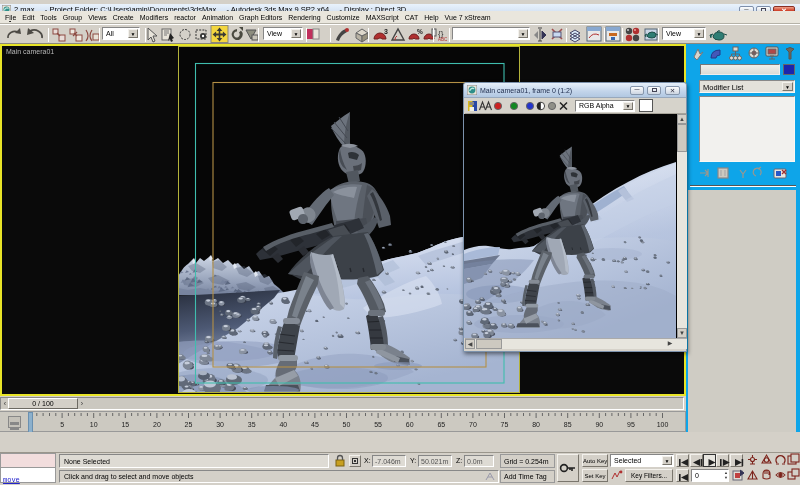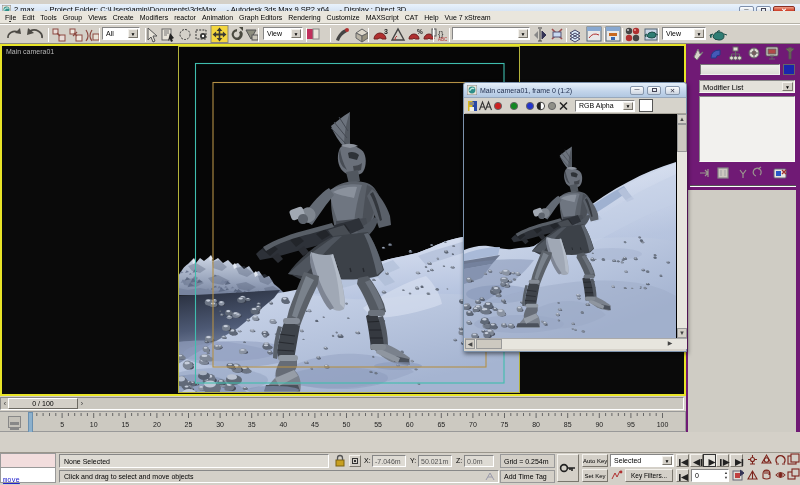--- a/index.html
+++ b/index.html
@@ -875,21 +875,21 @@
 
 <g fill="none">
  <rect x="17.5" y="17.5" width="308.5" height="319.5" stroke="#3fbdae" stroke-width="1.1"></rect>
  <rect x="35" y="36.5" width="273" height="284.5" stroke="#b49045" stroke-width="1.1"></rect>
  <rect x="0.5" y="0.5" width="341" height="346" stroke="#b3b23a" stroke-width="1"></rect>
 </g>
 </svg>
  <div class="abs" style="left:4px;top:2px;font-size:7px;color:#b8b8b8">Main camera01</div>
 </div>
 
-<div class="abs" style="left:686px;top:44px;width:114px;height:406px;background:#701a75">
+<div class="abs" style="left:686px;top:44px;width:114px;height:406px;background:#0ea5e9">
 
  <svg width="114" height="18" style="position:absolute;left:0;top:1px">
   <g stroke="#666" fill="none">
    <path d="M8,12 l4,-8 2,5 3,-2 -6,8 Z" fill="#d8d4cc" stroke="#777"></path>
    <path d="M25,13 q0,-8 9,-8 l0,5 q-4,0 -4,3 Z" fill="#4458b8" stroke="#223a88"></path>
    <g transform="translate(44,2)">
             <rect x="3" y="0" width="5" height="4" fill="#e0dcd4"></rect>
             <circle cx="1.5" cy="11" r="2" fill="#e0dcd4"></circle>
             <circle cx="5.5" cy="11" r="2" fill="#e0dcd4"></circle>
             <circle cx="9.5" cy="11" r="2" fill="#e0dcd4"></circle>

